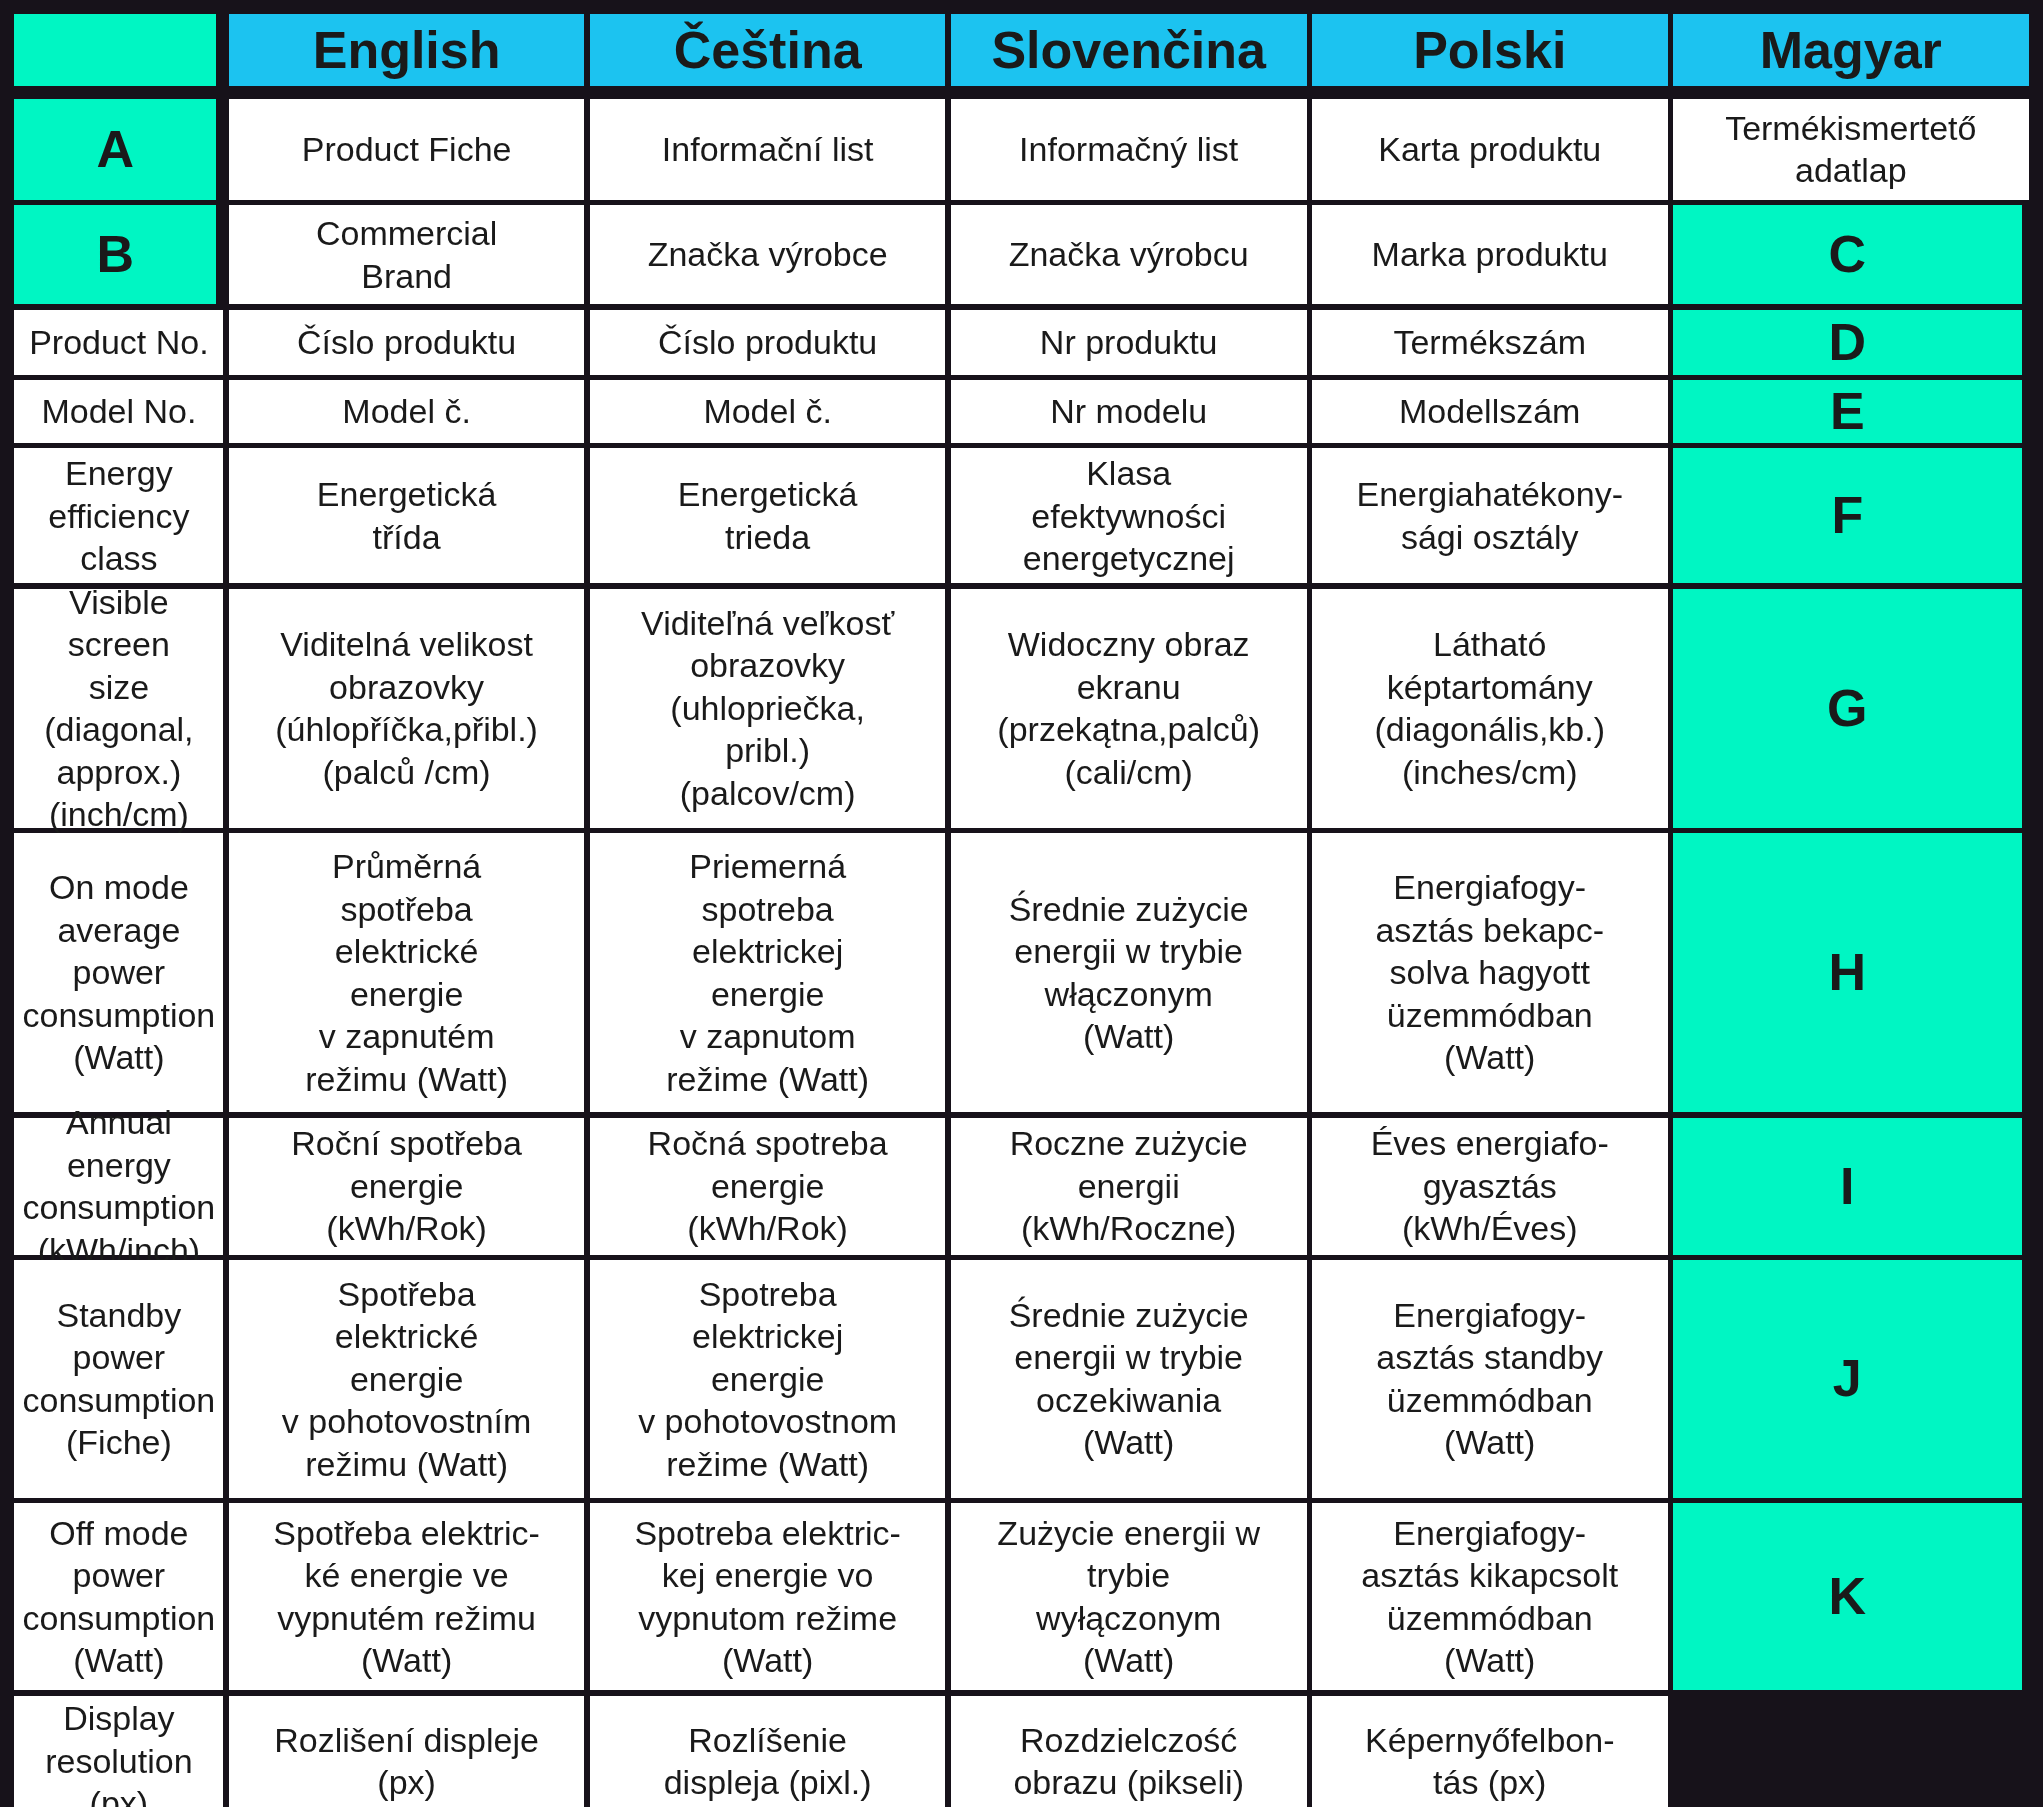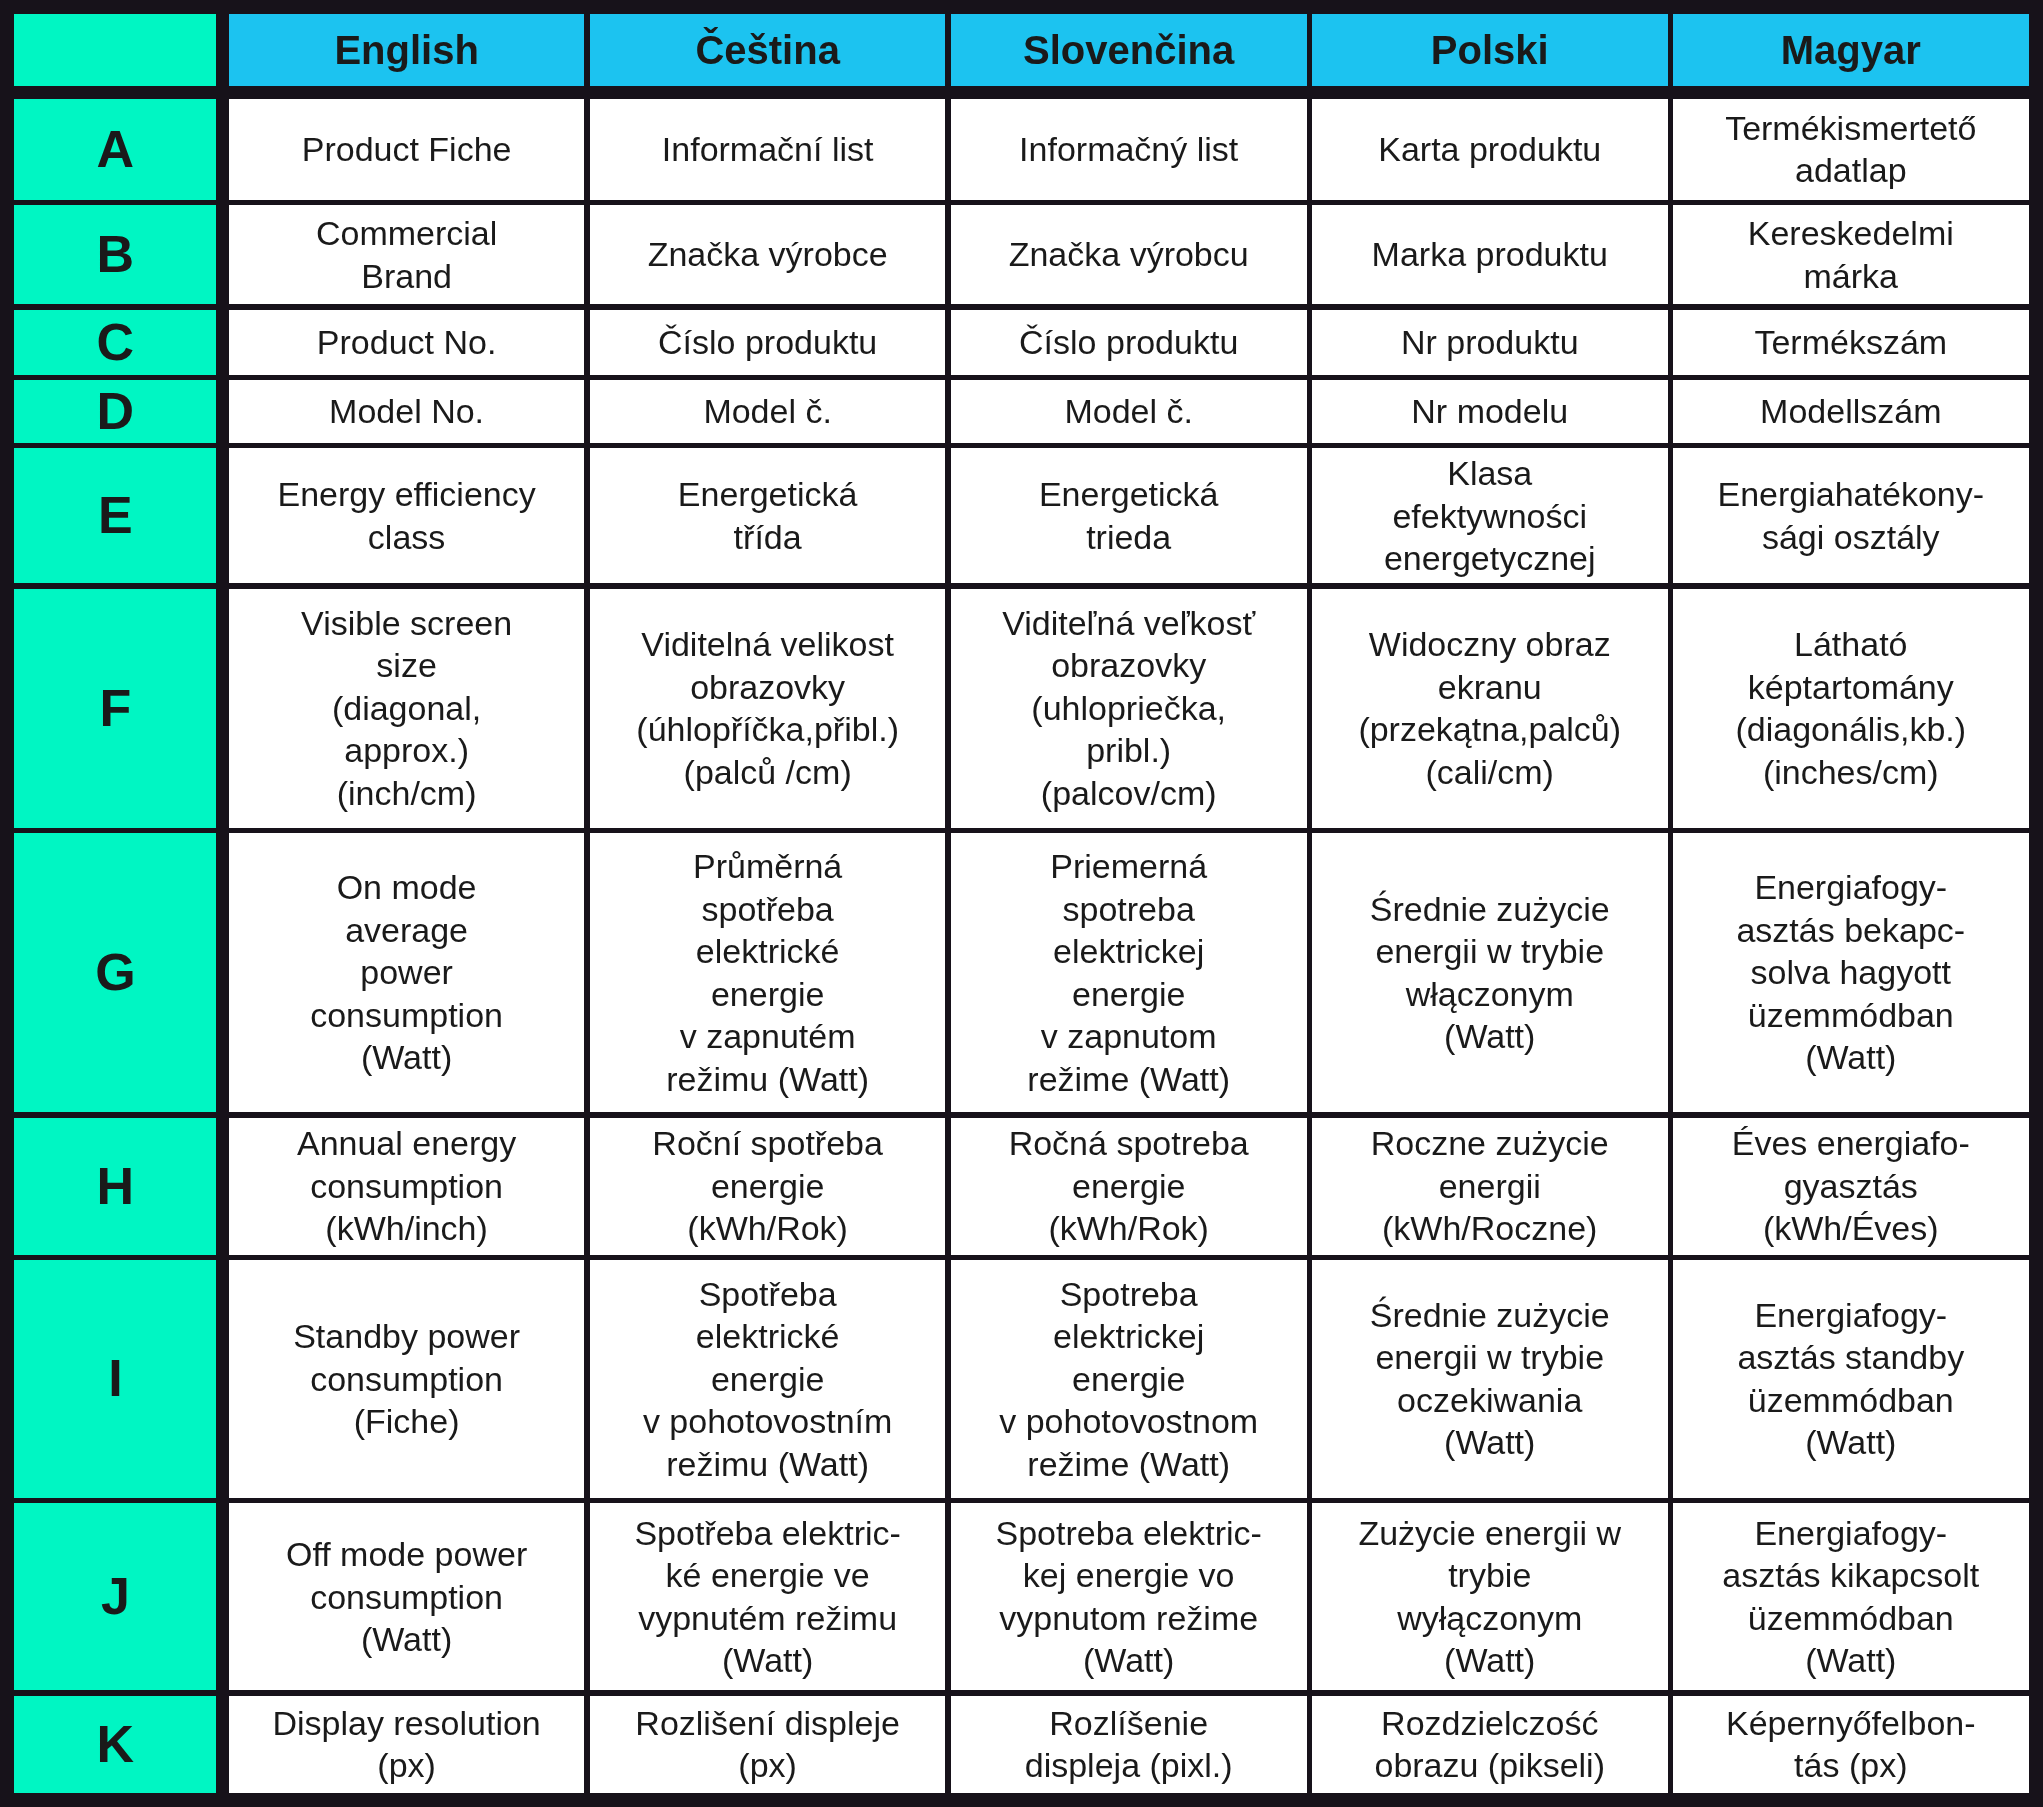--- a/index.html
+++ b/index.html
@@ -32,21 +32,21 @@
     justify-content: center;
     text-align: center;
     white-space: pre-line;
     font-size: 34px;
     line-height: 1.25;
     padding: 1.8px 5.4px;
   }
   .header-cell {
     background: var(--cyan);
     font-weight: bold;
-    font-size: 40px;
+    font-size: 52px;
     border-bottom: 7.2px solid var(--border);
   }
   .label-cell {
     background: var(--green);
     font-weight: bold;
     font-size: 52px;
     border-right: 7.2px solid var(--border);
   }
   .corner {
     background: var(--green);
@@ -73,22 +73,20 @@
   <div class="cell">Karta produktu</div>
   <div class="cell">Termékismertető
 adatlap</div>
 
   <div class="cell label-cell">B</div>
   <div class="cell">Commercial
 Brand</div>
   <div class="cell">Značka výrobce</div>
   <div class="cell">Značka výrobcu</div>
   <div class="cell">Marka produktu</div>
-  <div class="cell">Kereskedelmi
-márka</div>
 
   <div class="cell label-cell">C</div>
   <div class="cell">Product No.</div>
   <div class="cell">Číslo produktu</div>
   <div class="cell">Číslo produktu</div>
   <div class="cell">Nr produktu</div>
   <div class="cell">Termékszám</div>
 
   <div class="cell label-cell">D</div>
   <div class="cell">Model No.</div>

